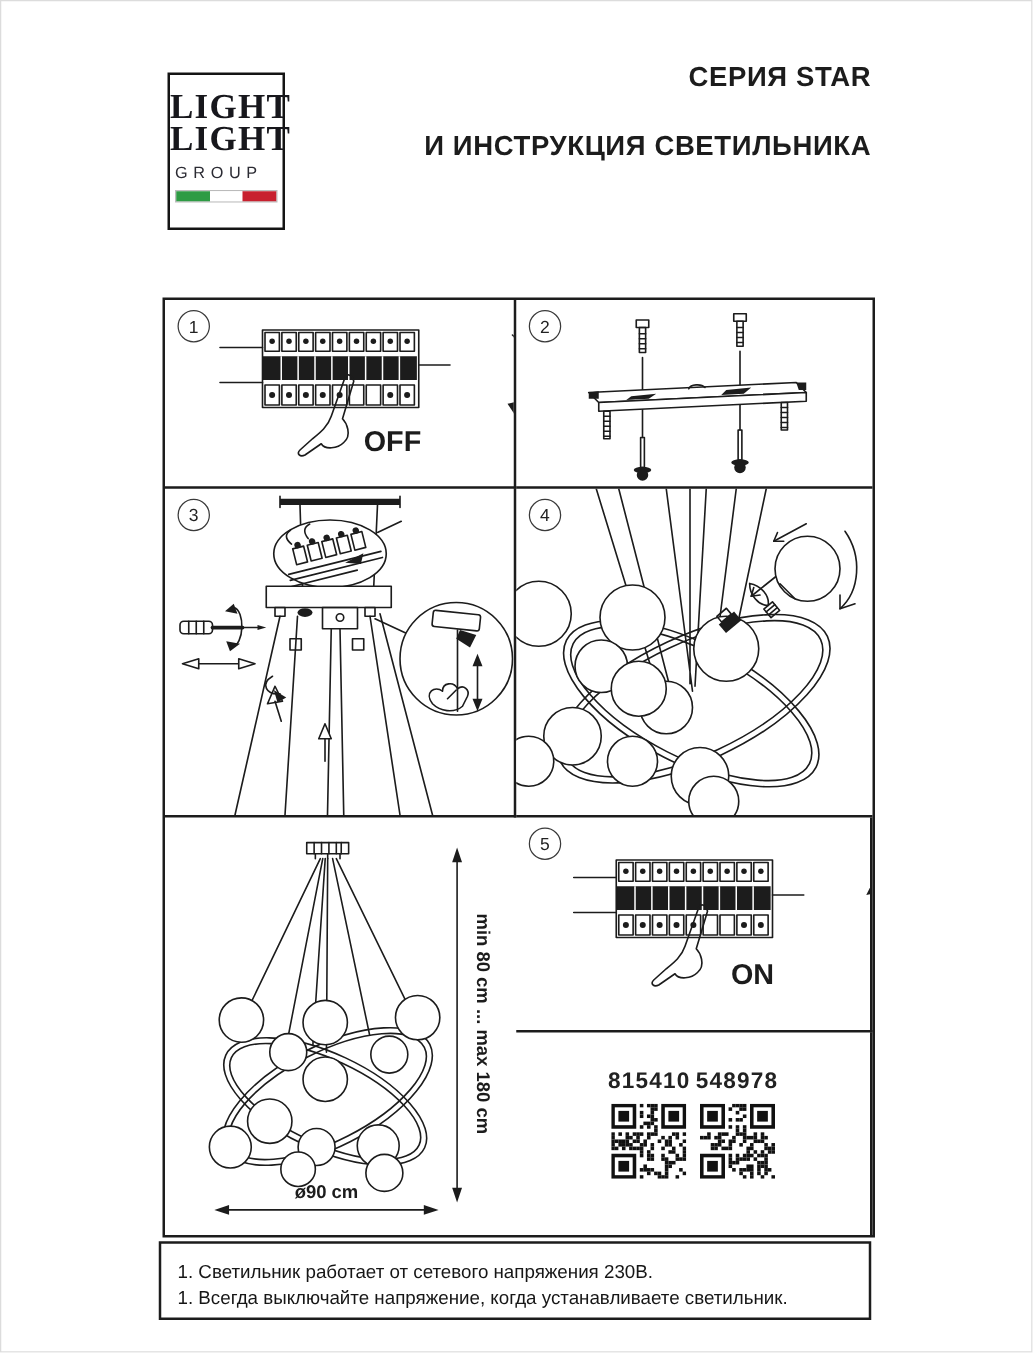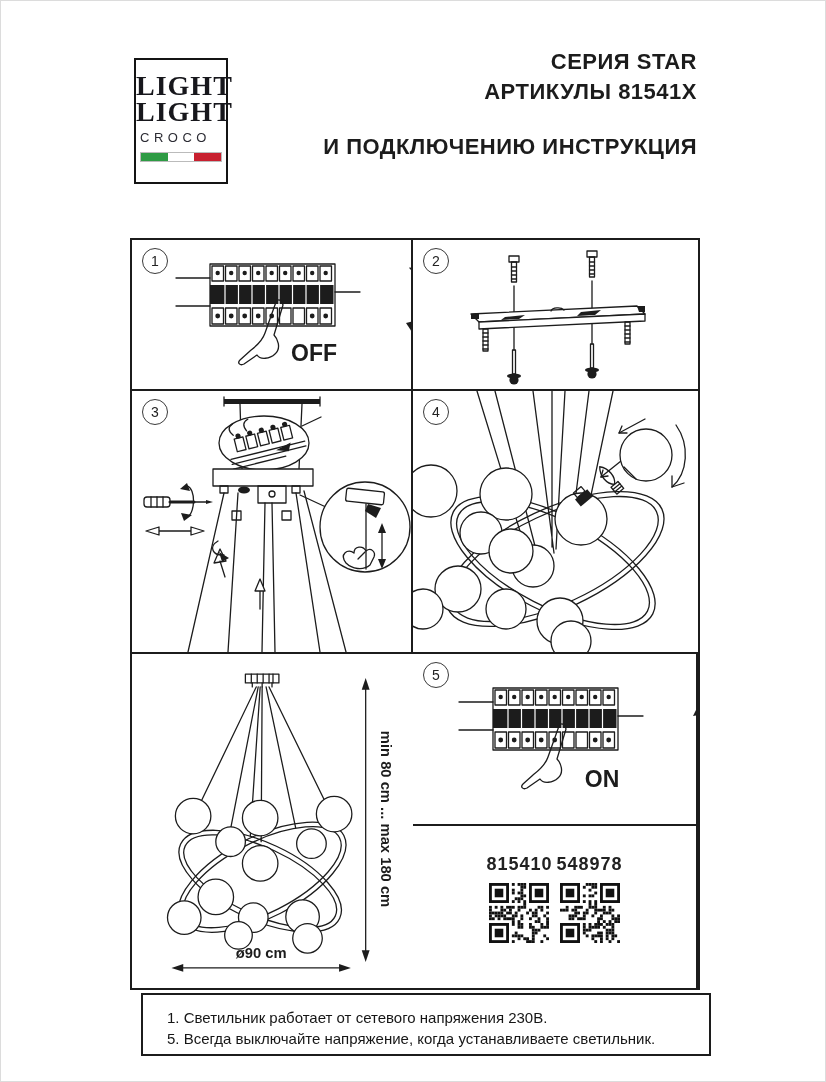--- a/index.html
+++ b/index.html
@@ -32,44 +32,43 @@
   .s{stroke:#1c1c1c;stroke-width:1.3;fill:none;stroke-linecap:round;stroke-linejoin:round;}
   .f{fill:#1c1c1c;stroke:none;}
   .w{fill:#ffffff;}
   text.sw{font-family:"Liberation Sans",sans-serif;font-weight:600;font-size:23px;fill:#1c1c1c;stroke:none;}
   text.dim{font-family:"Liberation Sans",sans-serif;font-weight:700;font-size:15px;fill:#1c1c1c;stroke:none;}
   
   .qrwrap{position:absolute;inset:0;display:flex;justify-content:center;align-items:flex-start;gap:4px;padding-top:28px;}
   .qrblock{text-align:center;}
   .qrlabel{font-weight:700;font-size:18px;letter-spacing:1px;color:#222;margin-bottom:8px;}
   
-  .footer{position:absolute;left:140px;top:992px;width:570px;height:63px;border:2px solid #1c1c1c;
-        box-sizing:border-box;padding:12px 0 0 24px;font-size:15px;line-height:21px;color:#161616;}
+  .footer{position:absolute;left:126px;top:992px;width:570px;height:63px;border:2px solid #1c1c1c;
+        box-sizing:border-box;padding:12px 0 0 13px;font-size:15px;line-height:21px;color:#161616;}
 </style>
 </head>
 <body>
 
 <div class="page">
 
   <div class="logo">
     <div class="big first">LIGHT</div>
     <div class="big">LIGHT</div>
-    <div class="group">CROCO</div>
+    <div class="group">GROUP</div>
     <div class="flag">
       <span id="flag-g" style="background: rgb(46, 155, 68);"></span>
       <span id="flag-w" style="background: rgb(255, 255, 255);"></span>
       <span id="flag-r" style="background: rgb(200, 32, 47);"></span>
     </div>
   </div>
 
   <div class="titles">
     <div class="t1">СЕРИЯ STAR</div>
-    <div class="t1">АРТИКУЛЫ 81541X</div>
     <div class="gap"></div>
-    <div class="t1">И ПОДКЛЮЧЕНИЮ ИНСТРУКЦИЯ</div>
+    <div class="t1">И ИНСТРУКЦИЯ СВЕТИЛЬНИКА</div>
   </div>
 
   <div class="grid">
 
     <div class="cell br bb">
       <div class="badge">1</div>
       <svg class="art" viewBox="0 0 279 149">
         <g transform="translate(70,18)" class="breaker-target">
             <rect x="10" y="8" width="11.5" height="15" class="s"></rect>
             <circle cx="15.7" cy="15" r="2.2" class="f"></circle>
@@ -659,16 +658,16 @@
         <path class="s" d="M48 314 H214"></path>
         <polygon class="f" points="40,314 52,310 52,318"></polygon>
         <polygon class="f" points="222,314 210,310 210,318"></polygon>
         <text class="dim" x="131" y="304" text-anchor="middle">ø90 cm</text>
       </svg>
     </div>
   </div>
 
   <div class="footer">
     <div>1. Светильник работает от сетевого напряжения 230В.</div>
-    <div>5. Всегда выключайте напряжение, когда устанавливаете светильник.</div>
+    <div>1. Всегда выключайте напряжение, когда устанавливаете светильник.</div>
   </div>
 
 </div>
 
 </body></html>

